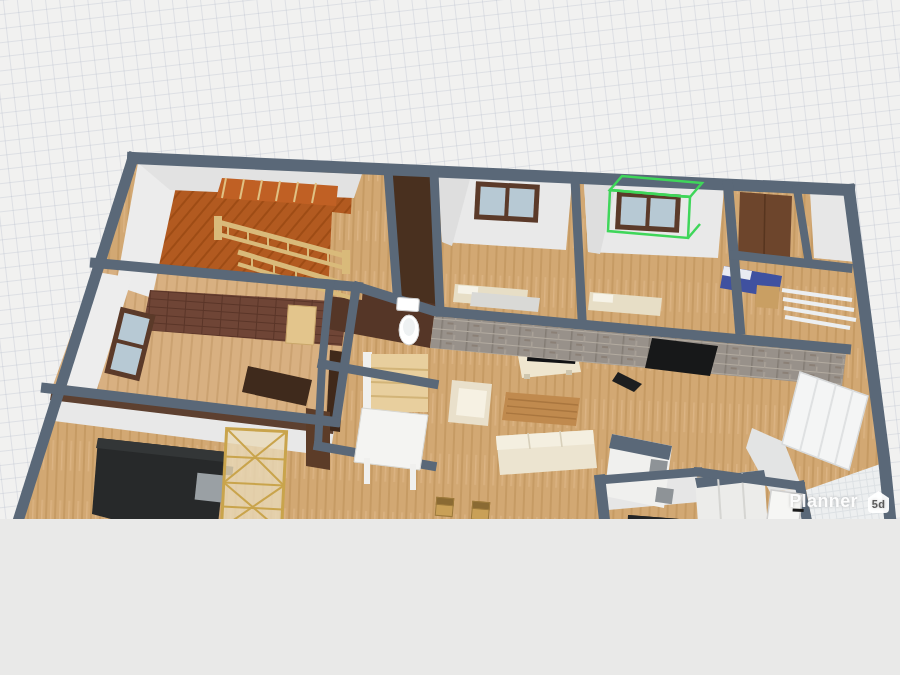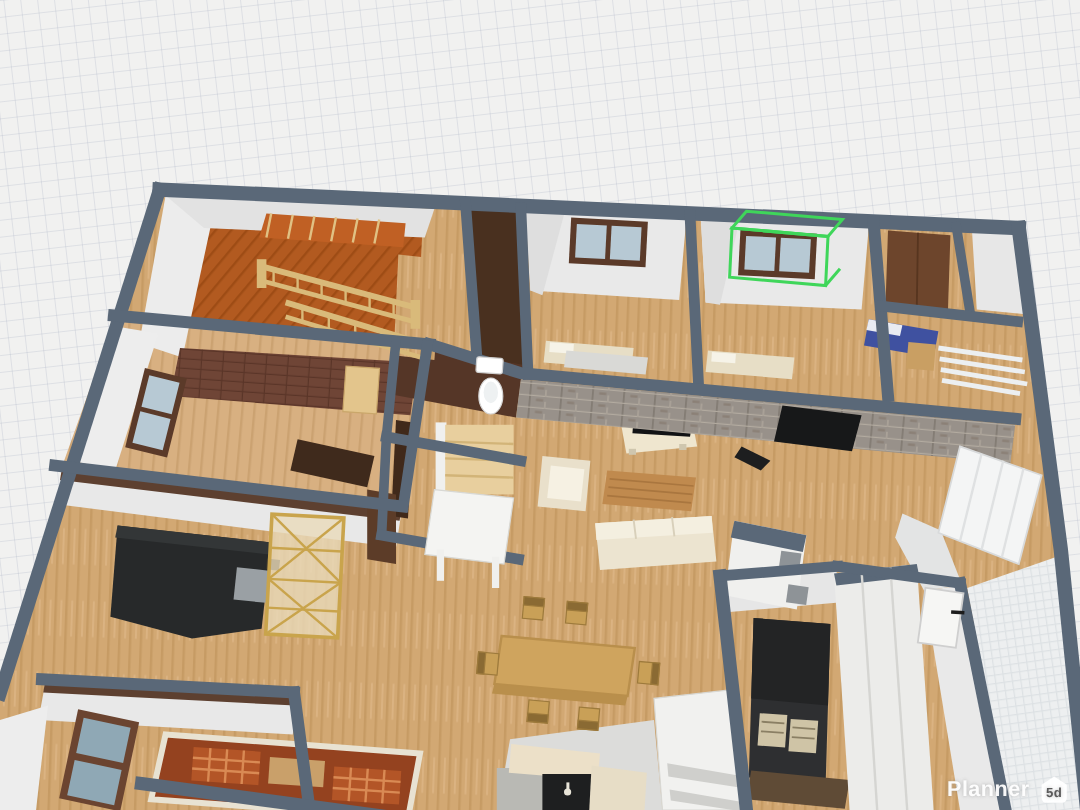--- a/index.html
+++ b/index.html
@@ -1,16 +1,16 @@
 <!DOCTYPE html>
 <html><head>
 <meta charset="utf-8">
 <style>
   html,body{margin:0;padding:0;background:#e9e9e8;}
-  .stage{position:relative;width:900px;height:675px;overflow:hidden;font-family:"Liberation Sans",sans-serif;}
+  .stage{position:relative;width:900px;height:519px;overflow:hidden;font-family:"Liberation Sans",sans-serif;}
   .grid-bg{position:absolute;left:-220px;top:-220px;width:1400px;height:1150px;
     background-color:#f1f1f0;
     background-image:linear-gradient(rgba(176,183,200,0.30) 1px,transparent 1px),
                      linear-gradient(90deg,rgba(176,183,200,0.30) 1px,transparent 1px);
     background-size:14px 14px;
     transform:rotate(-6.5deg);}
   svg.scene{position:absolute;left:0;top:0;}
   .watermark{position:absolute;right:8px;bottom:5px;display:flex;align-items:center;gap:7px;
     color:rgba(255,255,255,0.95);font-size:18px;font-weight:600;letter-spacing:0.4px;
     text-shadow:0 0 3px rgba(110,110,110,0.45);}

